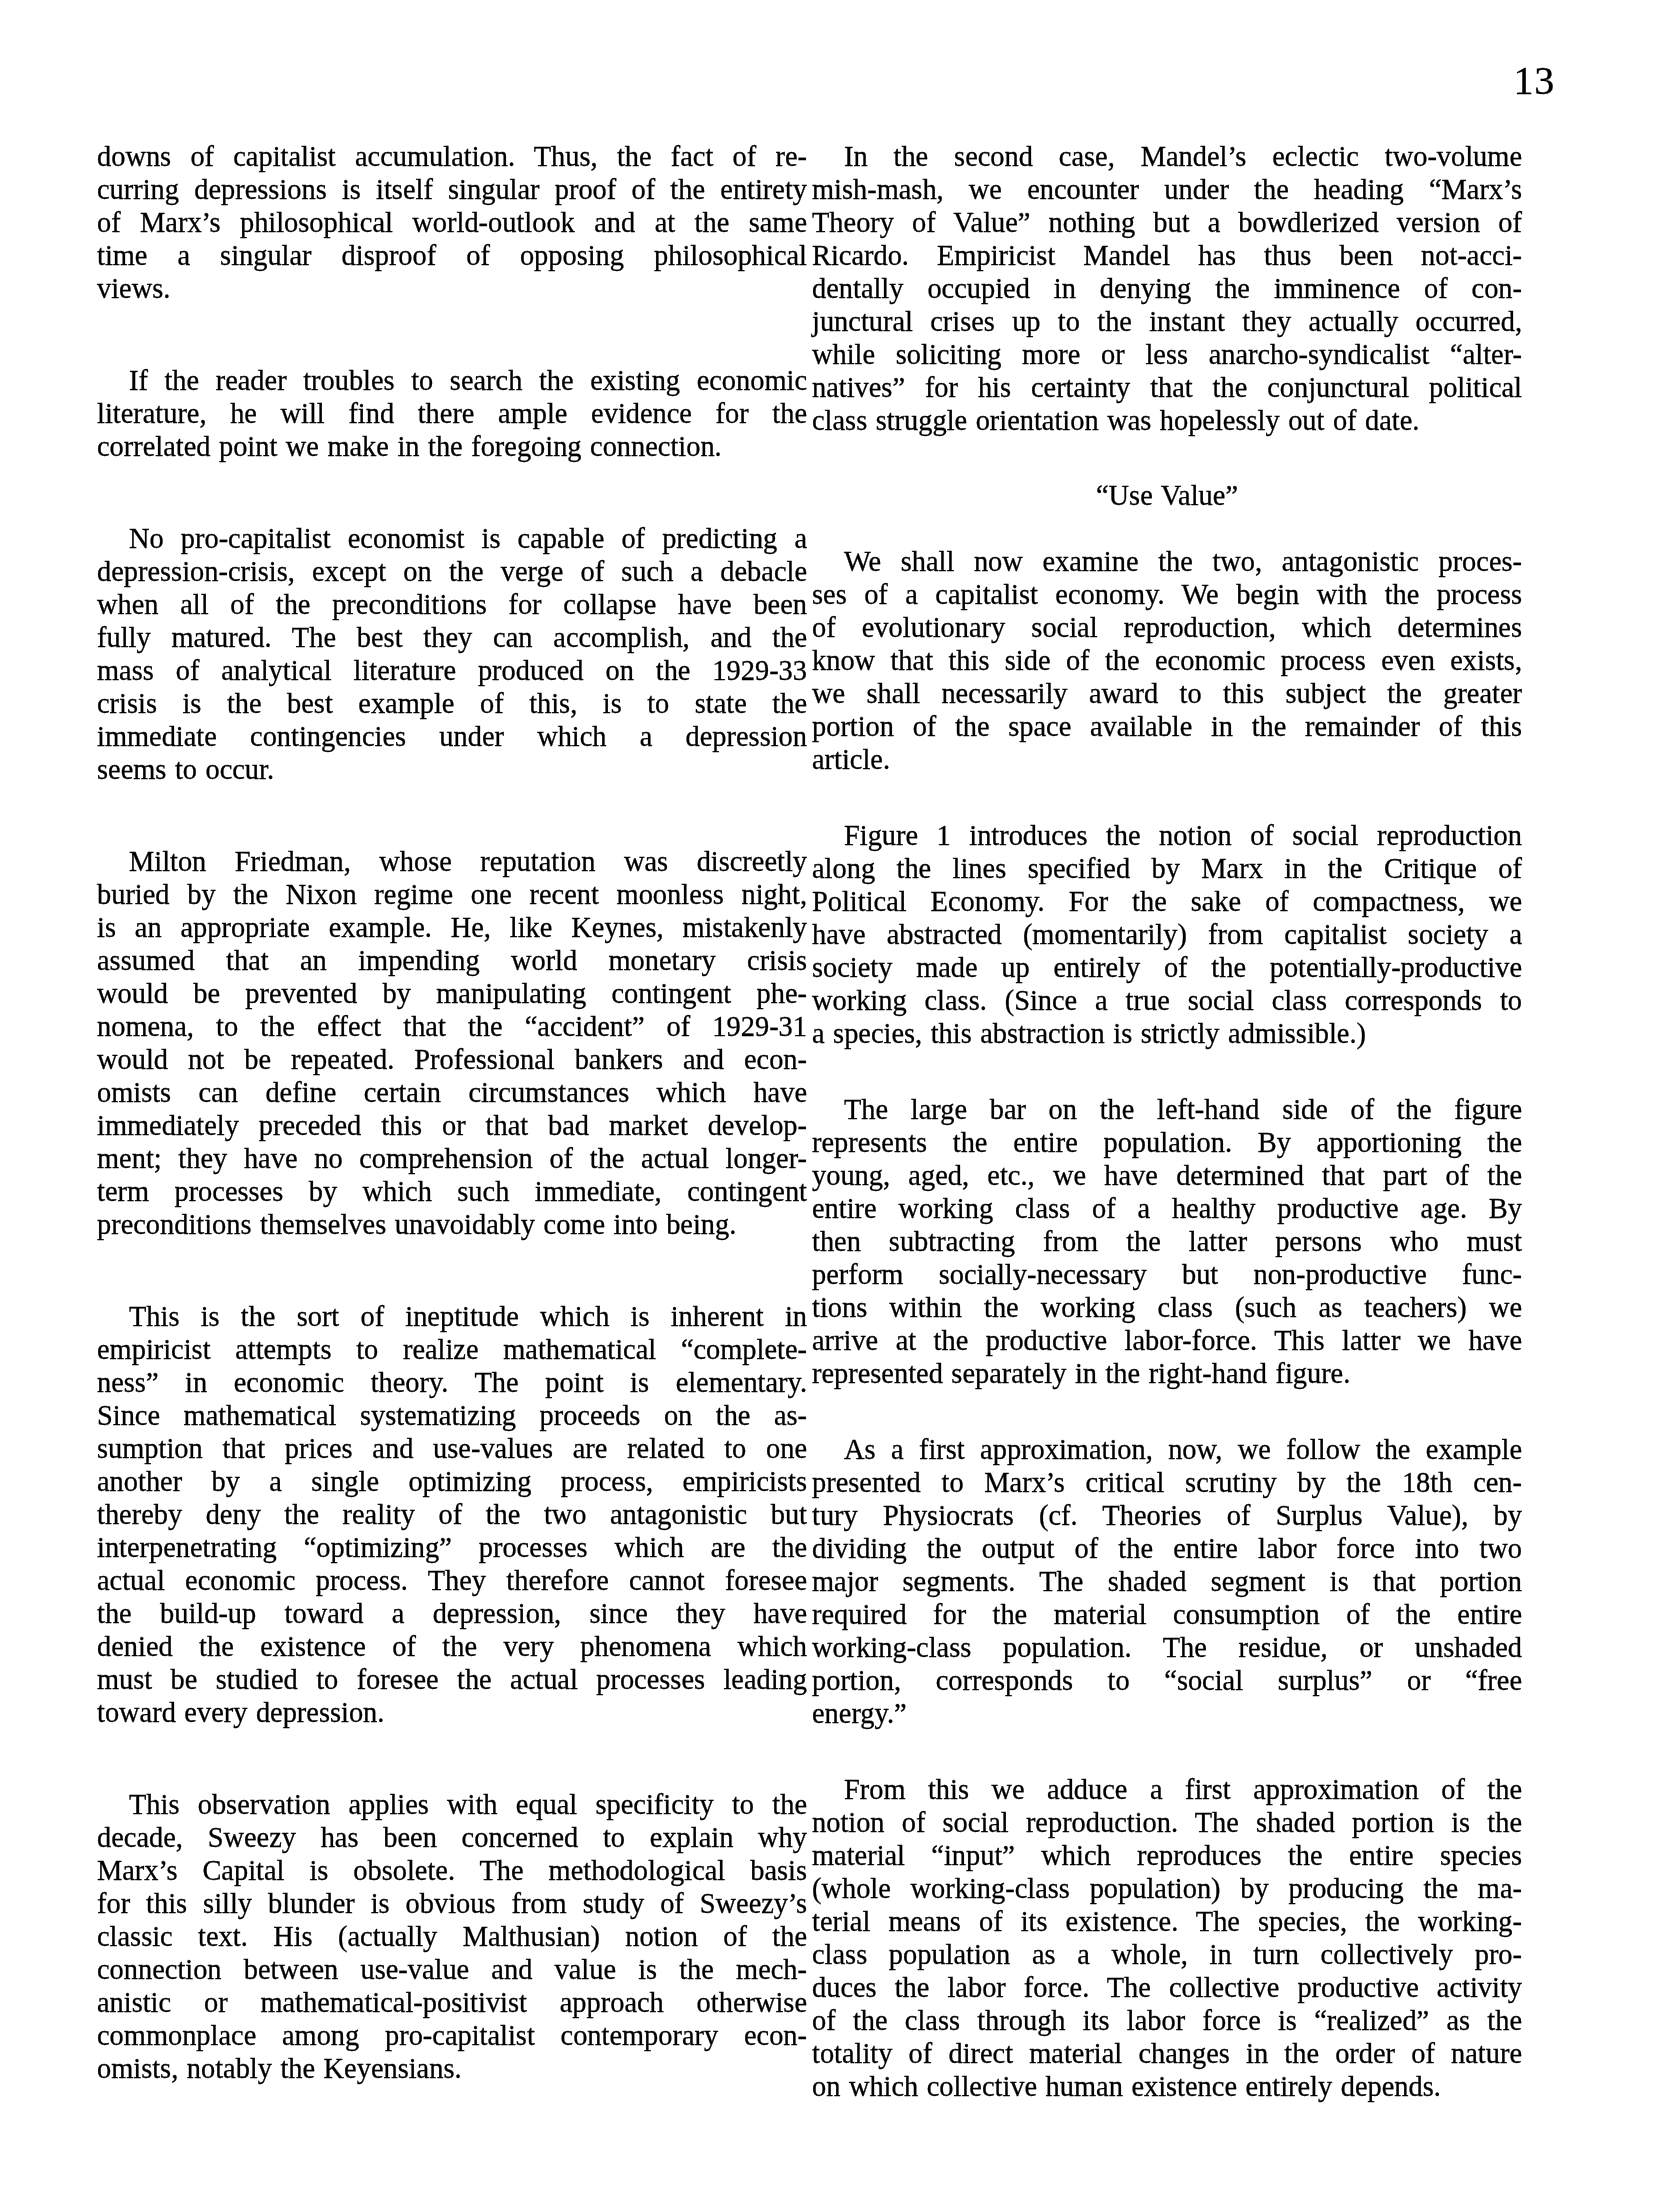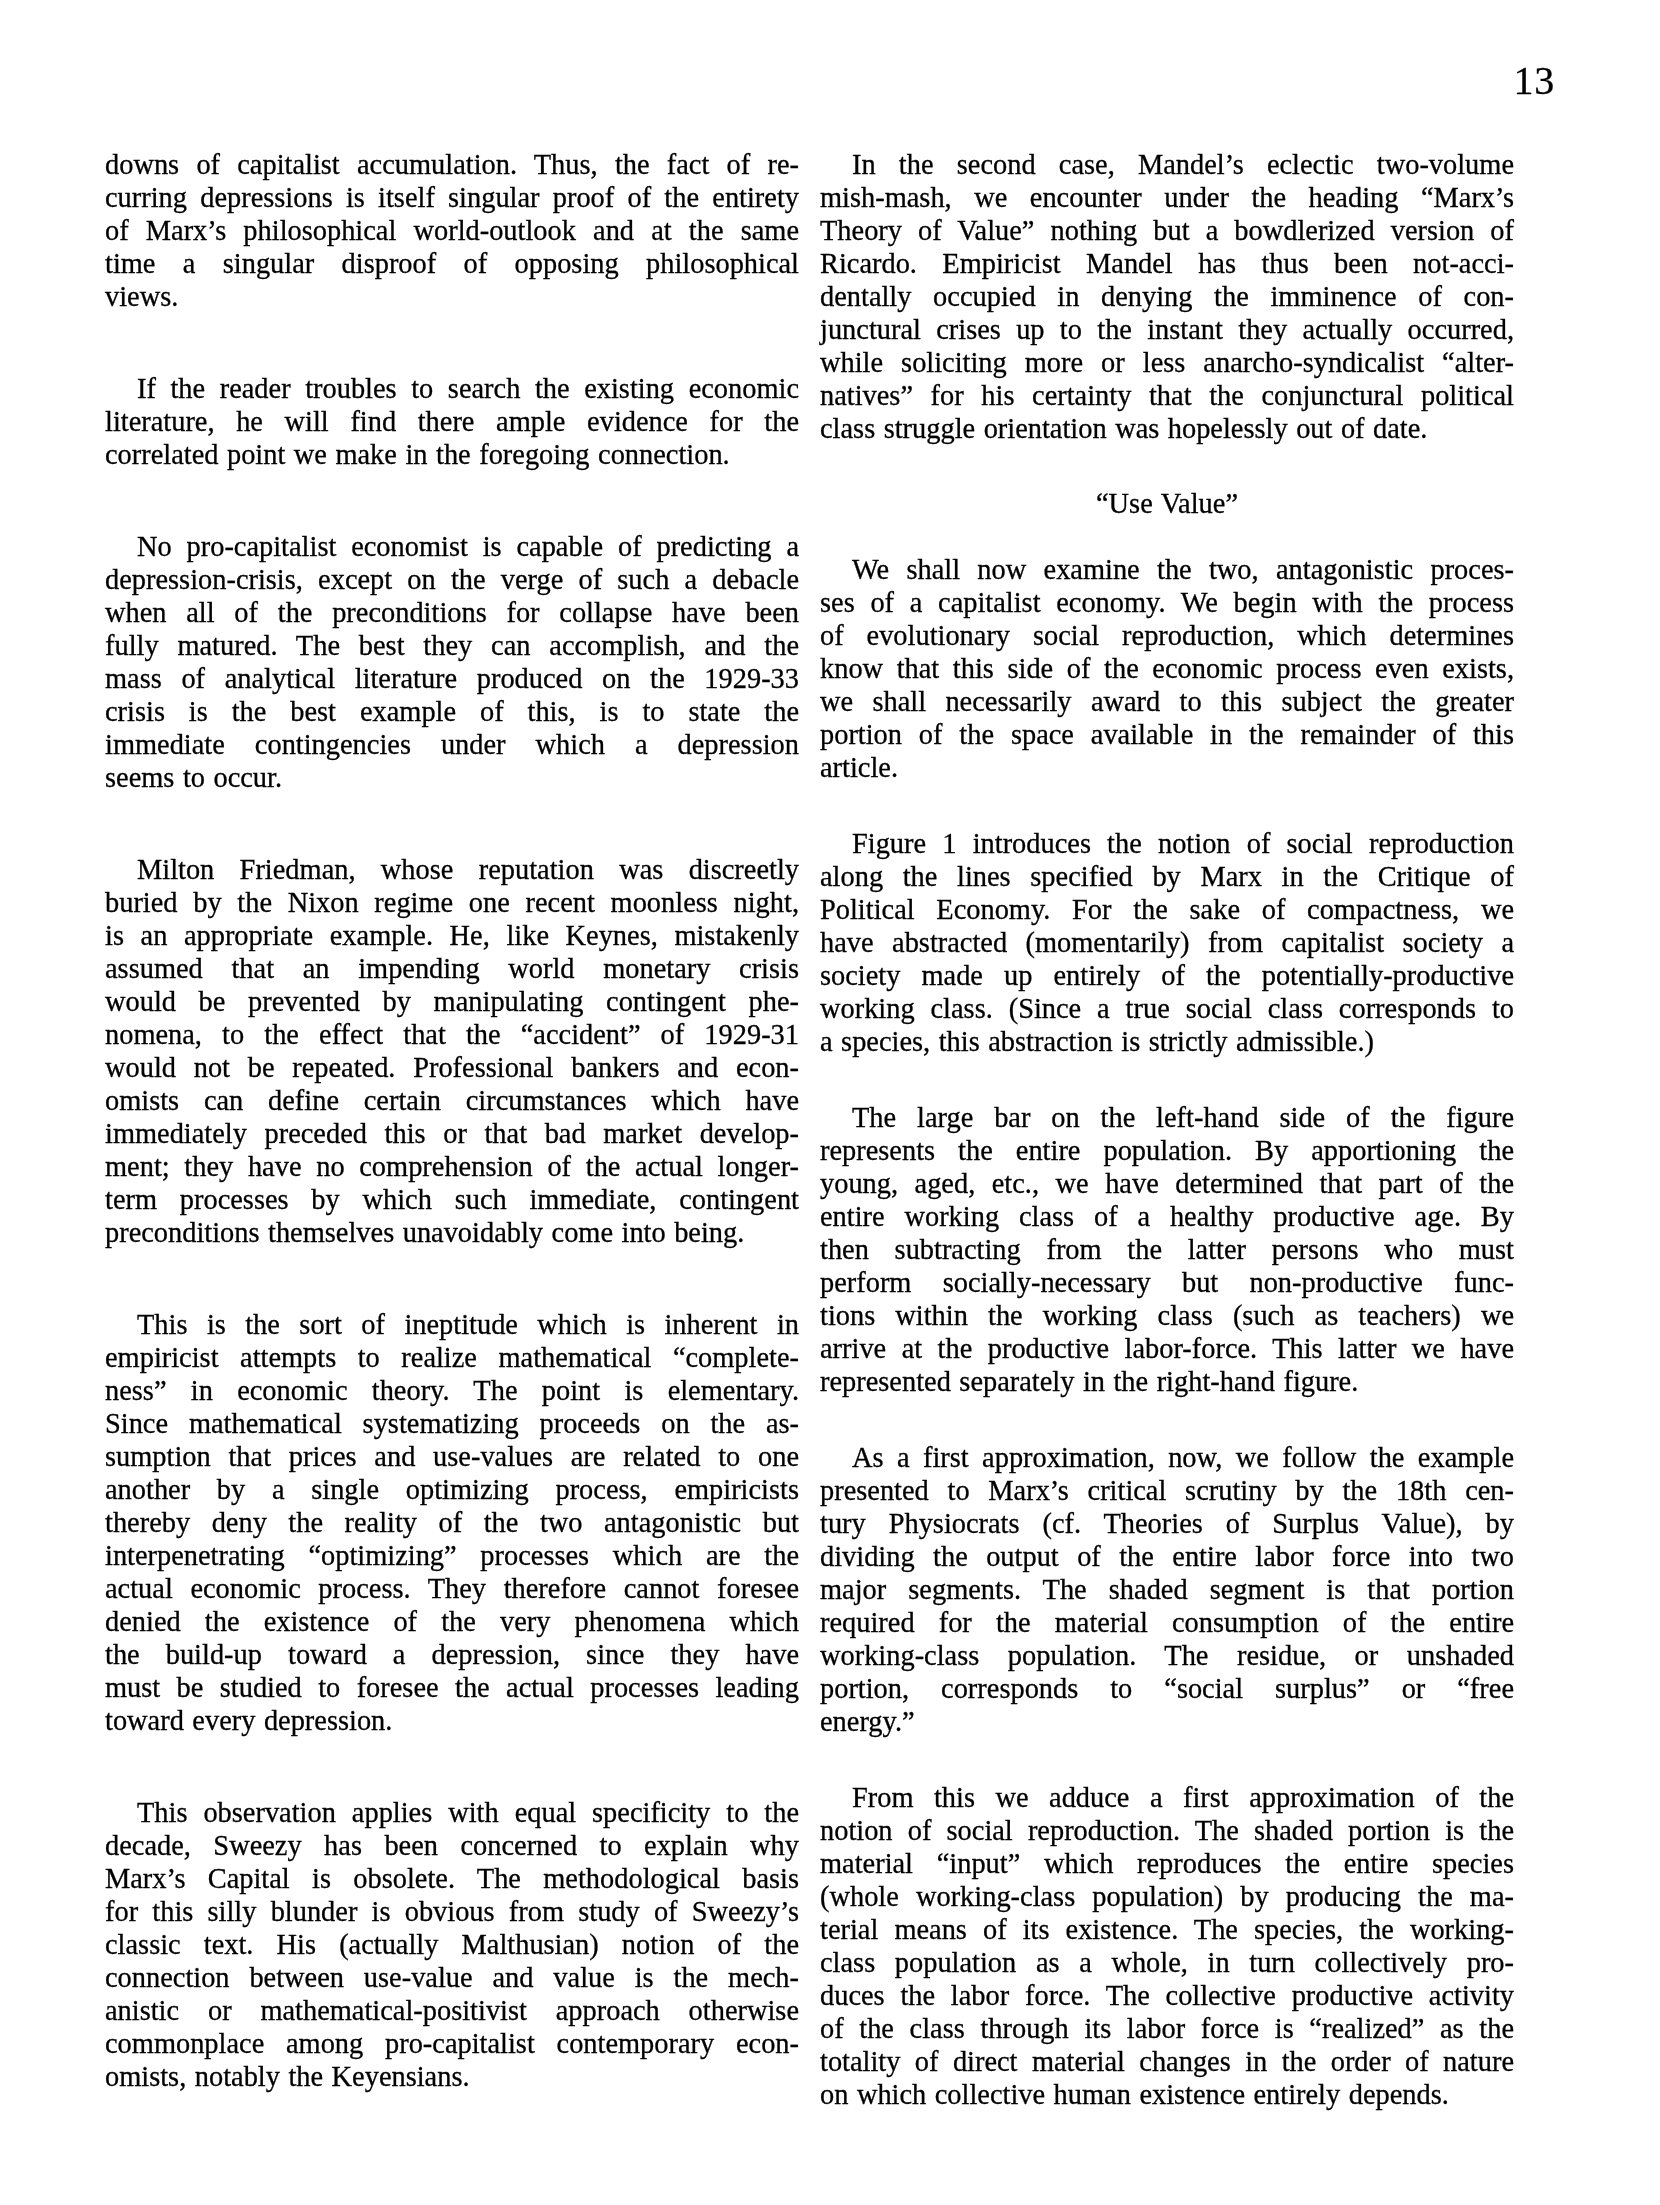--- a/index.html
+++ b/index.html
@@ -31,21 +31,21 @@
   .column {
     position: absolute;
     top: 136px;
     width: 718px;
     font-size: 28.4px;
     line-height: 33px;
     word-spacing: 1.4px;
   }
   .column-left  { left: 93px; }
   .column-right { left: 808px; }
-  .para { margin: 12px; }
+  .para { margin: 4px; }
   .column-left  .para + .para { margin-top: 59px; }
   .column-right .para + .para { margin-top: 43px; }
   .line {
     text-align: justify;
     text-align-last: justify;
     white-space: normal;
   }
   .line.last { text-align-last: left; }
   .para .line:first-child { text-indent: 32px; }
   .column-left .para:first-child .line:first-child { text-indent: 0; }
@@ -103,22 +103,22 @@
       <div class="para">
         <div class="line">This is the sort of ineptitude which is inherent in</div>
         <div class="line">empiricist attempts to realize mathematical “complete-</div>
         <div class="line">ness” in economic theory. The point is elementary.</div>
         <div class="line">Since mathematical systematizing proceeds on the as-</div>
         <div class="line">sumption that prices and use-values are related to one</div>
         <div class="line">another by a single optimizing process, empiricists</div>
         <div class="line">thereby deny the reality of the two antagonistic but</div>
         <div class="line">interpenetrating “optimizing” processes which are the</div>
         <div class="line">actual economic process. They therefore cannot foresee</div>
+        <div class="line">the build-up toward a depression, since they have</div>
         <div class="line">denied the existence of the very phenomena which</div>
-        <div class="line">the build-up toward a depression, since they have</div>
         <div class="line">must be studied to foresee the actual processes leading</div>
         <div class="line last">toward every depression.</div>
       </div>
       <div class="para">
         <div class="line">This observation applies with equal specificity to the</div>
         <div class="line">decade, Sweezy has been concerned to explain why</div>
         <div class="line">Marx’s <b>Capital</b> is obsolete. The methodological basis</div>
         <div class="line">for this silly blunder is obvious from study of Sweezy’s</div>
         <div class="line">classic text. His (actually Malthusian) notion of the</div>
         <div class="line">connection between use-value and value is the mech-</div>

